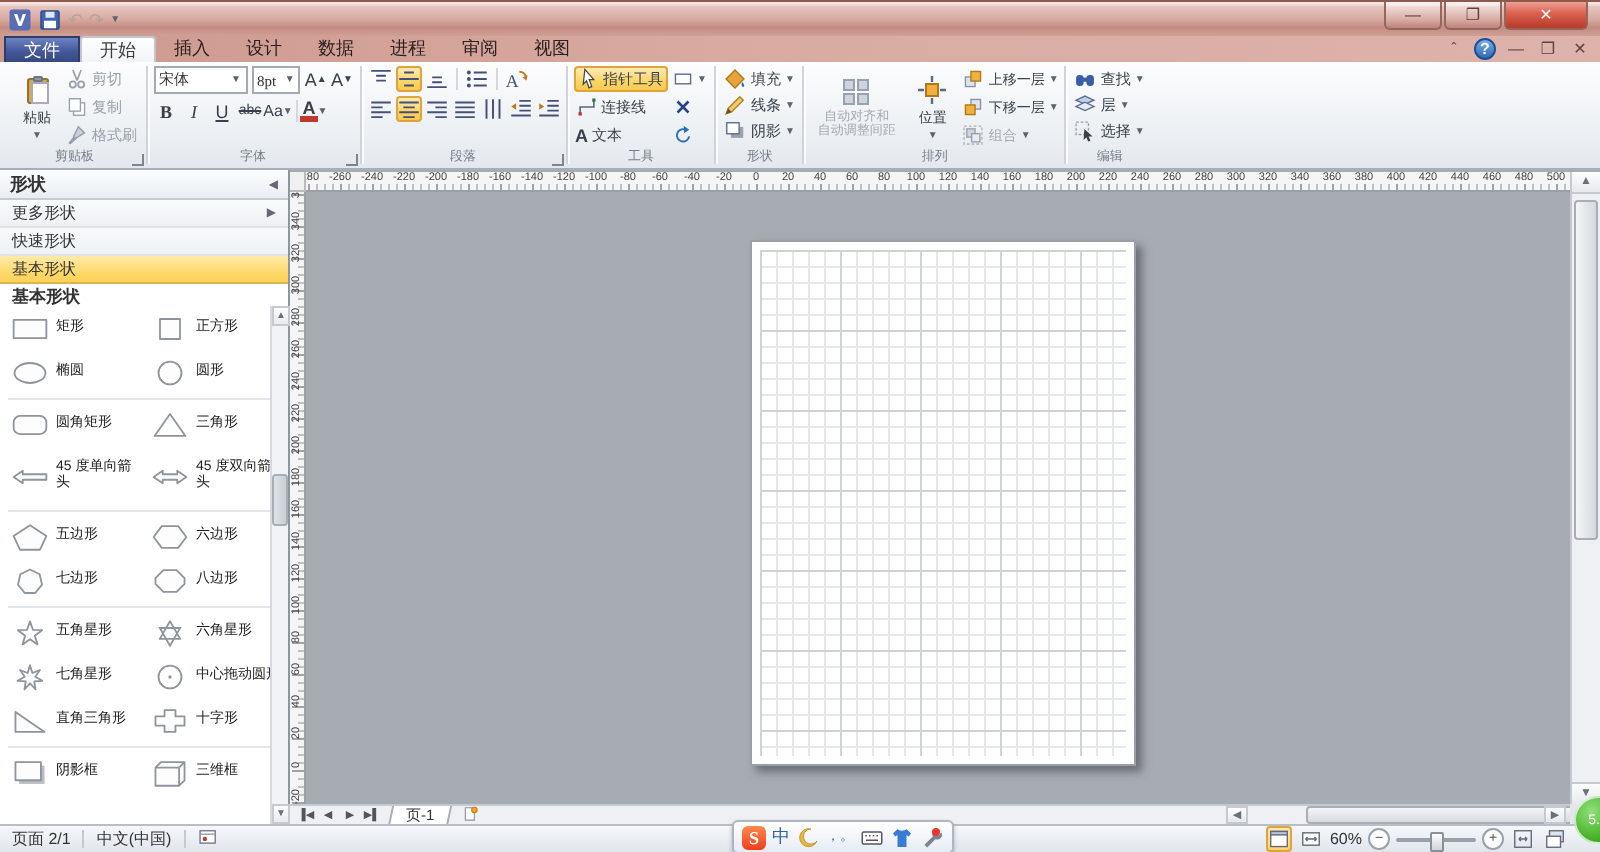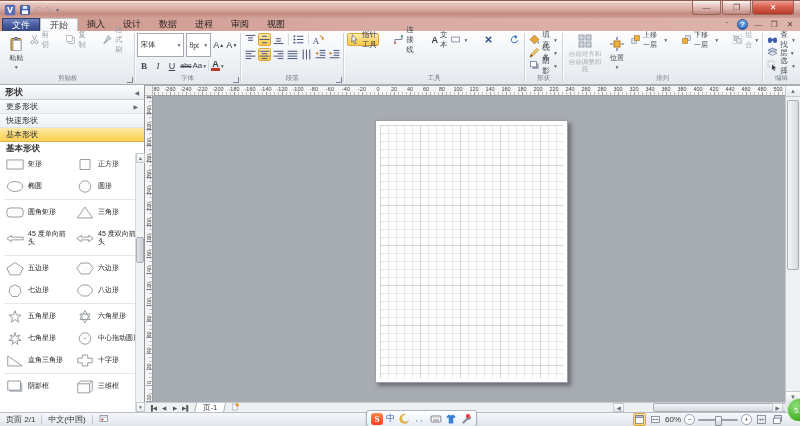--- a/index.html
+++ b/index.html
@@ -46,26 +46,26 @@
   .gbody{flex:1;display:flex;}
   .ic{display:inline-flex;flex:none;width:13px;height:13px;}
   .ic.big{width:16px;height:16px;}
   .ic.tiny{width:11px;height:11px;}
   .bigbtn{display:flex;flex-direction:column;align-items:center;justify-content:center;gap:1px;
           width:27px;border-radius:2px;font-size:7px;color:#39404a;}
   .sm{display:flex;align-items:center;gap:2px;font-size:7.5px;color:#3c434d;height:13px;padding:0 1px;}
   .sm.gray{color:#9aa1aa;}
   .arr{font-size:5px;color:#5c636d;}
   .combo{display:flex;align-items:center;justify-content:space-between;background:#fff;
-         border:1px solid #a3aab4;height:24px;font-size:7.5px;color:#333;padding:0 2px;box-sizing:border-box;}
+         border:1px solid #a3aab4;height:14px;font-size:7.5px;color:#333;padding:0 2px;box-sizing:border-box;}
   .fbtn{display:flex;align-items:center;justify-content:center;width:13px;height:13px;font-size:9px;color:#39404a;}
   .hl{background:linear-gradient(#fdeBb4,#fbd568 60%,#f8c94f);border:1px solid #dfa43c;border-radius:2px;box-sizing:border-box;}
   .fontcolor{font-weight:bold;font-size:9px;line-height:8px;border-bottom:3px solid #c0392b;padding:0 1px;}
   .tools-grid{display:flex;gap:1px;}
-  .tcol{display:flex;flex-direction:row;gap:13px;}
+  .tcol{display:flex;flex-direction:column;gap:1px;}
   .stackbtn{display:flex;align-items:center;gap:2px;font-size:7px;color:#3c434d;height:13px;}
   .twoline{font-size:6.5px;line-height:1.15;text-align:center;color:#a5abb3;}
   
   .panel{position:absolute;left:0;top:85px;width:145px;height:327px;background:#fff;
          border-right:1px solid #8f959c;box-sizing:border-box;}
   .p-header{height:14px;background:linear-gradient(#fcfdfe,#e9edf2);border-bottom:1px solid #c8ccd2;
             display:flex;align-items:center;justify-content:space-between;padding:0 5px;font-size:9px;font-weight:bold;color:#333;}
   .p-tab{height:13px;display:flex;align-items:center;justify-content:space-between;padding:0 6px;
          font-size:8px;color:#333;background:linear-gradient(#f8fafb,#eef1f4);border-bottom:1px solid #e0e3e8;}
   .p-tab.active{background:linear-gradient(#ffeaa9,#fcd766 70%,#fbd157);border-bottom:1px solid #dfb44e;}

